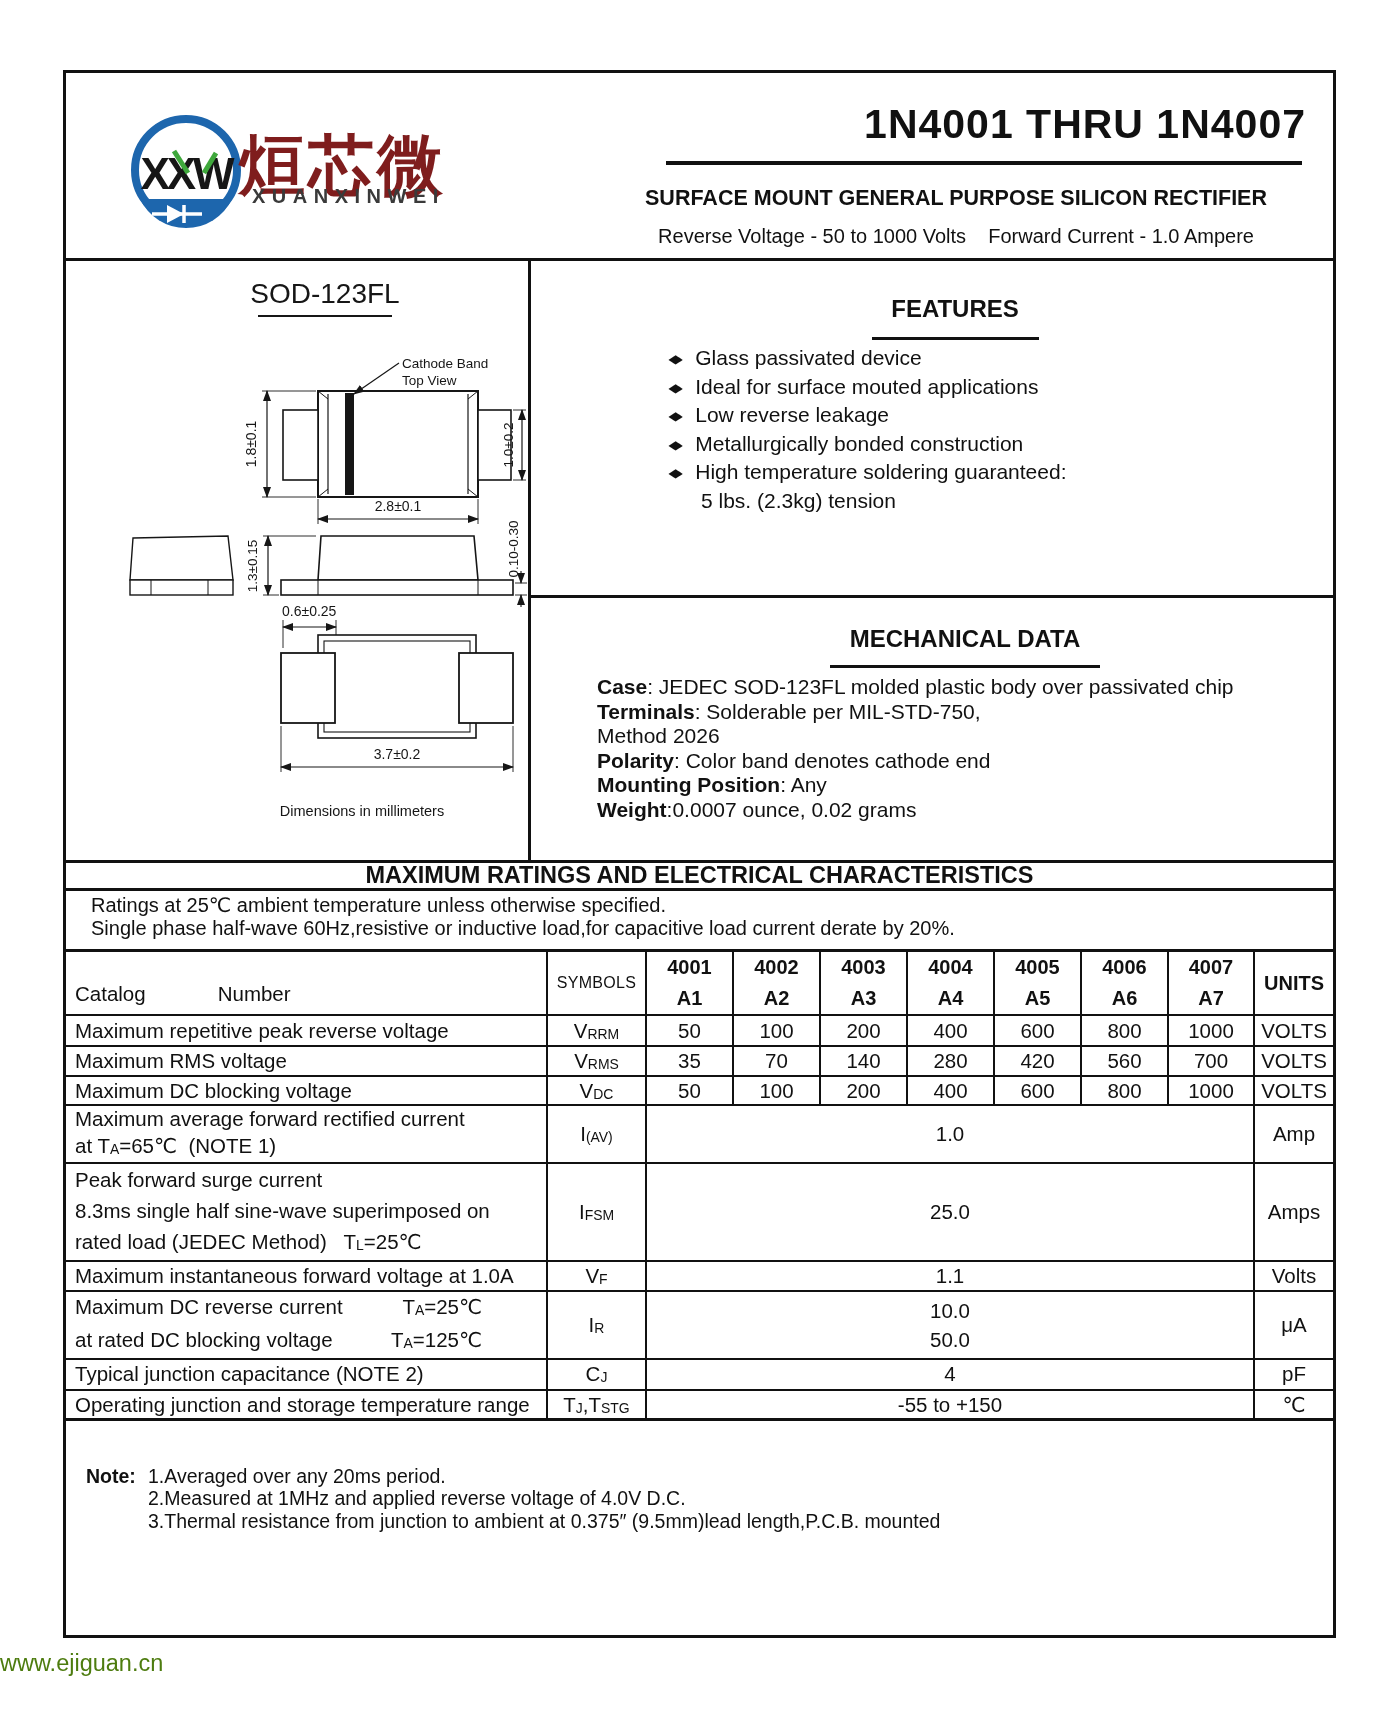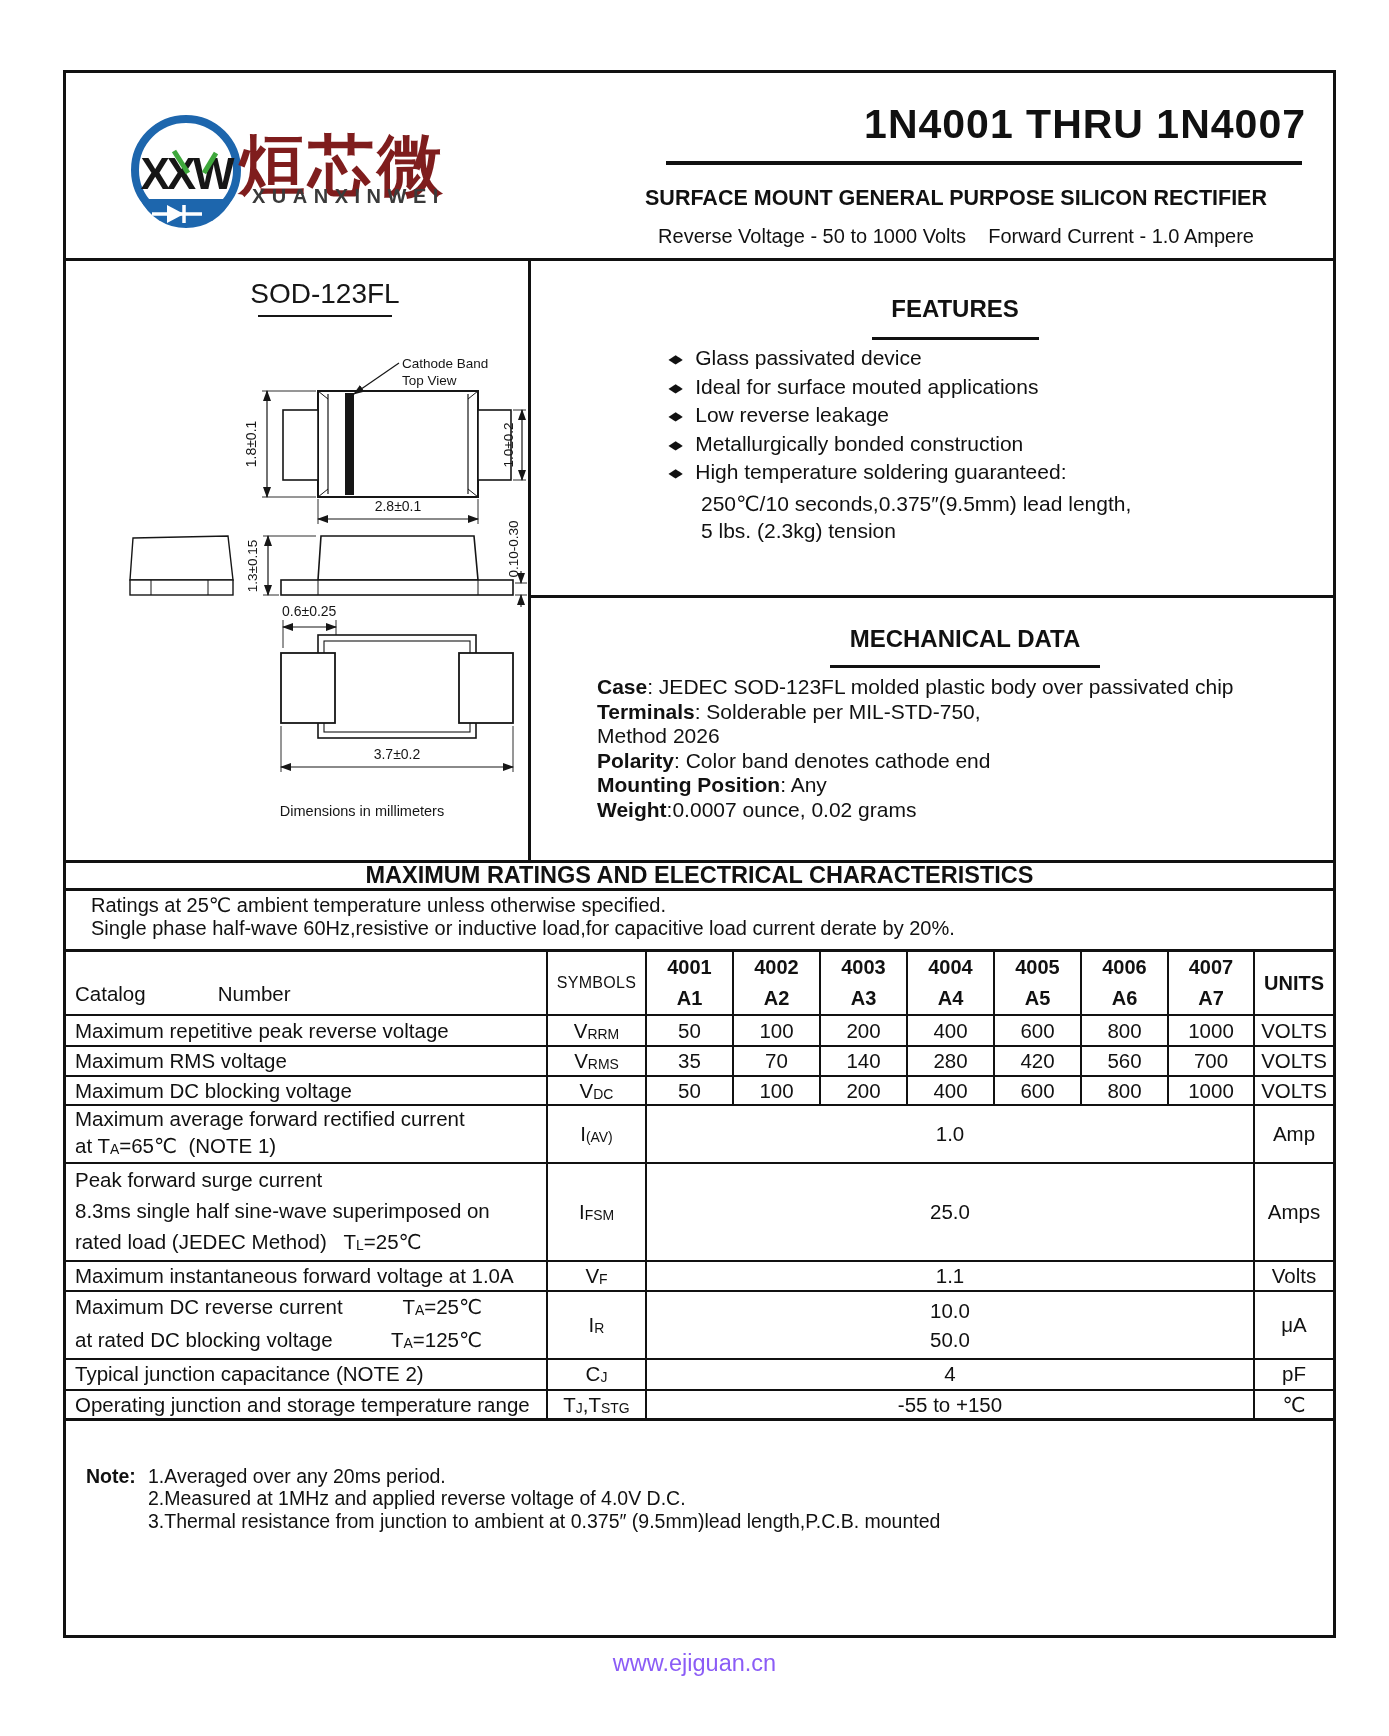--- a/index.html
+++ b/index.html
@@ -51,21 +51,21 @@
   .unitshdr{font-weight:bold;font-size:20px;}
   .lh26{line-height:26.5px;}
   .lh31{line-height:31px;}
   .lh29{line-height:29px;}
   
   .notes{position:absolute;left:20px;top:1392px;font-size:19.5px;line-height:22.3px;}
   .notes .row1{display:flex;}
   .notes .nlabel{font-weight:bold;width:62px;flex:0 0 62px;}
   .notes .indent{margin-left:62px;}
   
-  .footer{position:absolute;left:0;top:1650px;width:1389px;text-align:center;font-size:23.5px;color:#8b5cf6;}
+  .footer{position:absolute;left:0;top:1650px;width:1389px;font-size:23.5px;color:#4d7c0f;}
   svg text{fill:#161616;}
 </style>
 </head>
 <body>
 
 <div class="sheet">
 
   <svg class="abs" style="left:60px;top:40px;" width="125" height="125" viewBox="0 0 125 125">
     <circle cx="60" cy="57" r="51" fill="#ffffff" stroke="#1d66ad" stroke-width="8"></circle>
     <path d="M 14 86 A 51 51 0 0 0 106 86 Z" fill="#1d66ad"></path>
@@ -169,21 +169,20 @@
   </svg>
 
   <div class="feat-title">FEATURES</div>
   <div class="feat-rule"></div>
   <div class="feat-list">
     <div class="feat-item"><span class="bullet">◆</span><span>Glass passivated device</span></div>
     <div class="feat-item"><span class="bullet">◆</span><span>Ideal for surface mouted applications</span></div>
     <div class="feat-item"><span class="bullet">◆</span><span>Low reverse leakage</span></div>
     <div class="feat-item"><span class="bullet">◆</span><span>Metallurgically bonded construction</span></div>
     <div class="feat-item"><span class="bullet">◆</span><span>High temperature soldering guaranteed:</span></div>
-    <div class="feat-cont first">250℃/10 seconds,0.375″(9.5mm) lead length,</div>
     <div class="feat-cont">5 lbs. (2.3kg) tension</div>
   </div>
 
   <div class="mech-title">MECHANICAL DATA</div>
   <div class="mech-rule"></div>
   <div class="mech-lines">
     <div><b>Case</b><span>: JEDEC SOD-123FL molded plastic body over passivated chip</span></div>
     <div><b>Terminals</b><span>: Solderable per MIL-STD-750,</span></div>
     <div><span>Method 2026</span></div>
     <div><b>Polarity</b><span>: Color band denotes cathode end</span></div>

